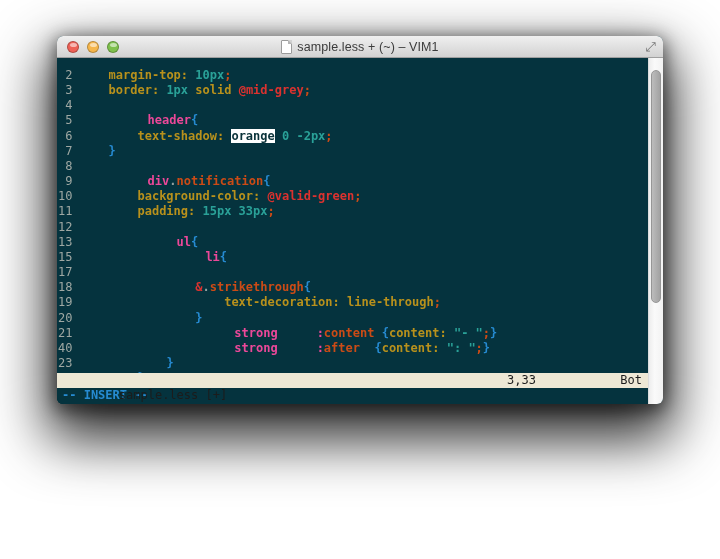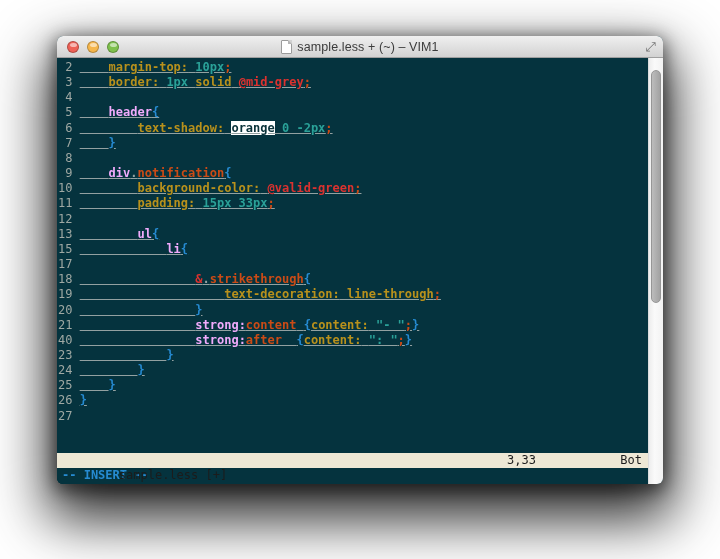--- a/index.html
+++ b/index.html
@@ -1,20 +1,20 @@
 <!DOCTYPE html>
 <html><head>
 <meta charset="utf-8">
 <style>
   * { margin:0; padding:0; box-sizing:border-box; }
   html,body { width:720px; height:559px; background:#ffffff; overflow:hidden;
               font-family:"Liberation Sans", sans-serif; }
 
   .window {
-    position:absolute; left:57px; top:36px; width:606px; height:448px;
+    position:absolute; left:57px; top:36px; width:606px; height:368px;
     border-radius:6px; overflow:hidden;
     box-shadow: 0 26px 55px 10px rgba(0,0,0,0.82), 0 4px 18px 2px rgba(0,0,0,0.55);
     background:#05333e;
   }
 
   
   .titlebar {
     position:relative; height:22px;
     background:linear-gradient(#f0f0f0, #d2d2d2);
     border-bottom:1px solid #9f9f9f;
@@ -31,21 +31,21 @@
   .docicon::after { content:""; position:absolute; right:-1px; top:-1px;
                     border-style:solid; border-width:0 4px 4px 0;
                     border-color:transparent #d2d2d2 #b5b5b5 transparent; }
   .title { font-size:12.5px; color:#3c3c3c; letter-spacing:0.1px; }
   .fsicon { position:absolute; right:7px; top:3px; font-size:13px; color:#737373; }
 
   
   .content { position:absolute; top:22px; left:0; right:0; bottom:0; display:flex; }
   .maincol { flex:1 1 auto; display:flex; flex-direction:column; min-width:0; }
 
-  .editor { flex:1 1 auto; padding-top:2px; overflow:hidden;text-decoration:underline; }
+  .editor { flex:1 1 auto; padding-top:10px; overflow:hidden; }
   .line { white-space:pre; font-family:"DejaVu Sans Mono", monospace;
           font-size:12px; line-height:15.15px; font-weight:bold; padding-left:1px; }
   .lnum { display:inline-block; width:3ch; text-align:right; padding-right:0;
           font-weight:normal; }
   .lnum::after { content:" "; }
 
   
   .statusbar { position:relative; height:15px; flex:0 0 15px;
                font-family:"DejaVu Sans Mono", monospace; font-size:12px;
                line-height:15px; padding-left:4px; white-space:pre; }
@@ -62,21 +62,21 @@
              border-left:1px solid #dcdcdc; position:relative; }
   .sbthumb { position:absolute; left:2px; top:12px; width:10px; height:233px;
              border-radius:6px; background:linear-gradient(to right,#bcbcbc,#a2a2a2);
              border:1px solid #969696; }
 </style>
 <style>
   .editor   { background:#05333e; color:#93a1a1; }
   .maincol  { background:#05333e; }
   .lnum     { color:#9fa8a3; }
   .tok-gold { color:#b8911c; }   .tok-cyan { color:#2aa198; }
-  .tok-green{ color:#f0abfc; }  .tok-blue { color:#268bd2; }
+  .tok-green{ color:#ec4899;margin-left:39px; }  .tok-blue { color:#268bd2; }
   .tok-red  { color:#dc322f;text-align:right; }    .tok-orange{ color:#cb4b16; }
   .tok-base { color:#93a1a1; }
   .tok-hl   { background:#ffffff; color:#0b333a; }
   .statusbar{ background:#eee8d5; color:#1c1c1c; }
   .modeline { color:#268bd2; background:#05333e; }
 </style></head>
 <body>
 
 <div class="window">
 

